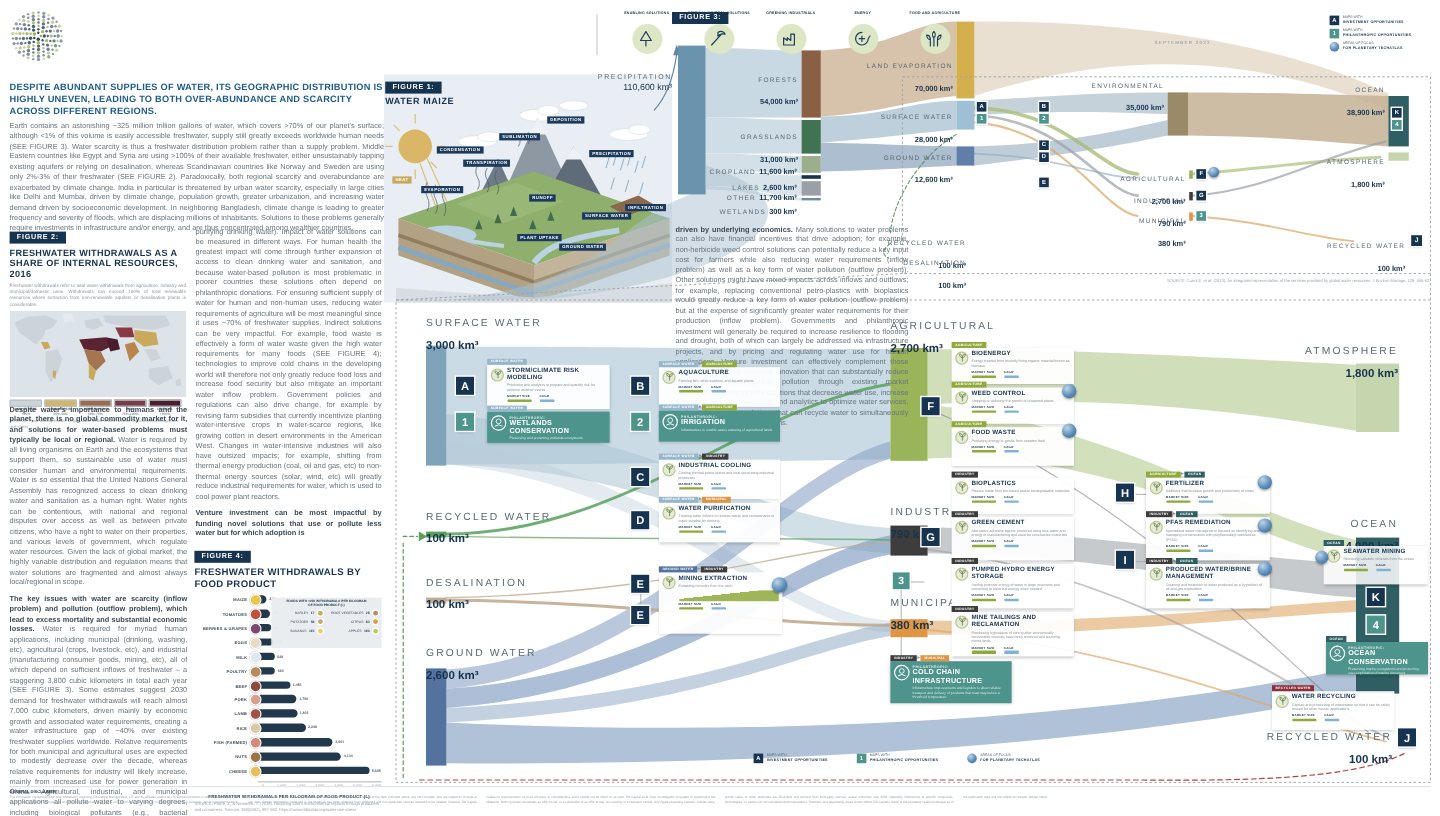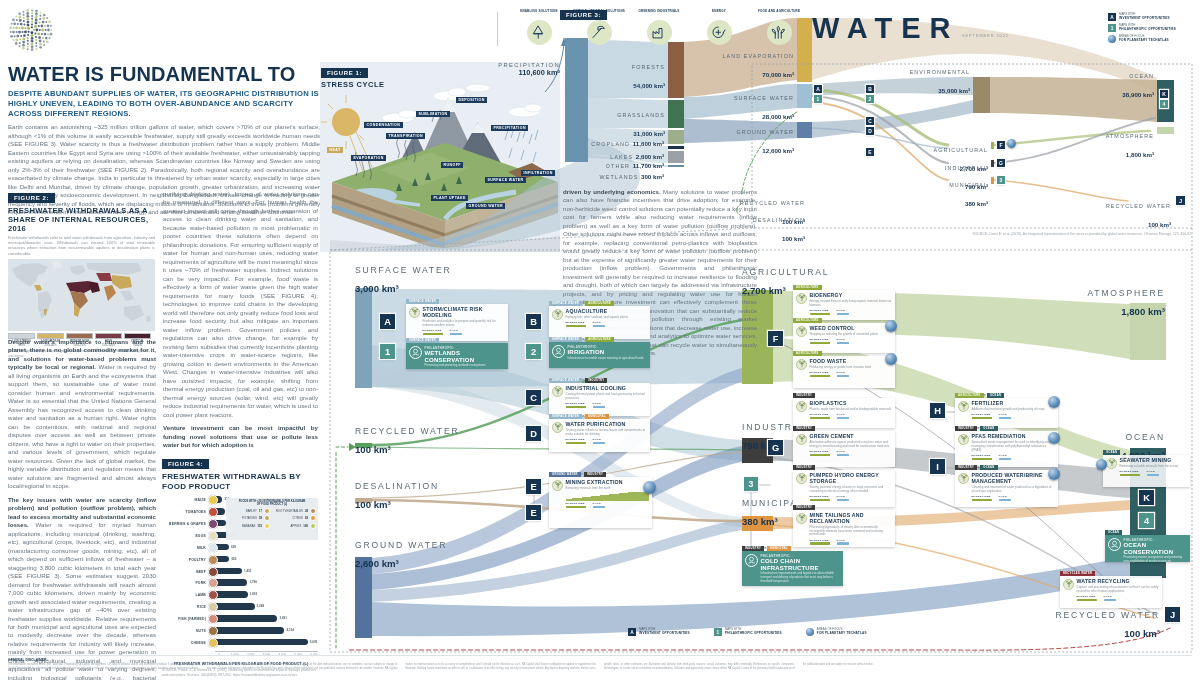--- a/index.html
+++ b/index.html
@@ -377,40 +377,38 @@
       </div>
       <div class="hcat">
         <div class="cl">FOOD AND AGRICULTURE</div>
         <div class="cc">
           <svg width="18" height="18" viewBox="2 2 24 24">
             <path d="M9 21v-7 M13 21v-9 M17 21v-7 M9 14c-2 0-4-2-4-5 3 0 4 2 4 5z M13 12c-2-2-2-5 0-7 2 2 2 5 0 7z M17 14c2 0 4-2 4-5-3 0-4 2-4 5z" fill="none" stroke="#1b3a5c" stroke-width="1.3" stroke-linecap="round" stroke-linejoin="round"></path>
           </svg>
         </div>
       </div>
     </div>
-  <div class="abs" style="left:812px;top:12px;font-size:29px;font-weight:600;color:#16334f;letter-spacing:9px">WATER</div>
   <div class="abs" style="left:962px;top:34px;font-size:3.8px;letter-spacing:1px;color:#8a949c">SEPTEMBER 2022</div>
   <div class="abs" id="header-legend" style="left:1108px;top:13px;width:88px">
       <div class="legend-item">
         <span style="width: 8px; height: 8px; flex: 0 0 auto; display: flex; align-items: center; justify-content: center; font-size: 4.8px; font-weight: 700; color: rgb(255, 255, 255); margin-right: 3px; background: rgb(22, 51, 79);">A</span>
         <div class="lt"><span>MAPS WITH</span><b>INVESTMENT OPPORTUNITIES</b></div>
       </div>
       <div class="legend-item">
         <span style="width: 8px; height: 8px; flex: 0 0 auto; display: flex; align-items: center; justify-content: center; font-size: 4.8px; font-weight: 700; color: rgb(255, 255, 255); margin-right: 3px; background: rgb(77, 148, 140);">1</span>
         <div class="lt"><span>MAPS WITH</span><b>PHILANTHROPIC OPPORTUNITIES</b></div>
       </div>
       <div class="legend-item">
         <span style="width: 8px; height: 8px; flex: 0 0 auto; display: flex; align-items: center; justify-content: center; font-size: 4.8px; font-weight: 700; color: rgb(255, 255, 255); margin-right: 3px; border-radius: 50%; background: radial-gradient(circle at 35% 30%, rgb(188, 214, 234), rgb(92, 140, 184) 55%, rgb(48, 96, 140));"></span>
         <div class="lt"><span>AREAS OF FOCUS</span><b>FOR PLANETARY TECHATLAS</b></div>
       </div>
     </div>
 </header>
 
 <div class="lay" style="left:8px;top:64px;width:312px">
-  <div class="h1">WATER IS FUNDAMENTAL TO</div>
   <div class="subhead" style="margin-top:4px">DESPITE ABUNDANT SUPPLIES OF WATER, ITS GEOGRAPHIC DISTRIBUTION IS HIGHLY UNEVEN, LEADING TO BOTH OVER-ABUNDANCE AND SCARCITY ACROSS DIFFERENT REGIONS.</div>
   <div class="bodytext" style="margin-top:4px">Earth contains an astonishing ~325 million trillion gallons of water, which covers &gt;70% of our planet's surface; although &lt;1% of this volume is easily accessible freshwater, supply still greatly exceeds worldwide human needs (SEE FIGURE 3). Water scarcity is thus a freshwater distribution problem rather than a supply problem. Middle Eastern countries like Egypt and Syria are using &gt;100% of their available freshwater, either unsustainably tapping existing aquifers or relying on desalination, whereas Scandinavian countries like Norway and Sweden are using only 2%-3% of their freshwater (SEE FIGURE 2). Paradoxically, both regional scarcity and overabundance are exacerbated by climate change. India in particular is threatened by urban water scarcity, especially in large cities like Delhi and Mumbai, driven by climate change, population growth, greater urbanization, and increasing water demand driven by socioeconomic development. In neighboring Bangladesh, climate change is leading to greater frequency and severity of floods, which are displacing millions of inhabitants. Solutions to these problems generally require investments in infrastructure and/or energy, and are thus concentrated among wealthier countries.</div>
 </div>
 
 <div class="lay" style="left:8px;top:186px;width:147px">
   <div class="tab" style="position:relative;display:inline-block">FIGURE 2:</div>
   <div class="figtitle" style="margin-top:2px">FRESHWATER WITHDRAWALS AS A SHARE OF INTERNAL RESOURCES, 2016</div>
   <div class="figcap" style="margin-top:2px">Freshwater withdrawals refer to total water withdrawals from agriculture, industry and municipal/domestic uses. Withdrawals can exceed 100% of total renewable resources where extraction from non-renewable aquifers or desalination plants is considerable.</div>
   <svg width="147" height="72" viewBox="0 0 147 72" style="margin-top:3px">
     <rect width="147" height="72" fill="#dce4ea"></rect>
@@ -469,24 +467,24 @@
 </div>
 <div class="lay bodytext" style="left:163px;top:190px;width:155px">
   <p><span>purifying drinking water). Impact of water solutions can be measured in different ways. For human health the greatest impact will come through further expansion of access to clean drinking water and sanitation, and because water-based pollution is most problematic in poorer countries these solutions often depend on philanthropic donations. For ensuring sufficient supply of water for human and non-human uses, reducing water requirements of agriculture will be most meaningful since it uses ~70% of freshwater supplies. Indirect solutions can be very impactful. For example, food waste is effectively a form of water waste given the high water requirements for many foods (SEE FIGURE 4); technologies to improve cold chains in the developing world will therefore not only greatly reduce food loss and increase food security but also mitigate an important water inflow problem. Government policies and regulations can also drive change, for example by revising farm subsidies that currently incentivize planting water-intensive crops in water-scarce regions, like growing cotton in desert environments in the American West. Changes in water-intensive industries will also have outsized impacts; for example, shifting from thermal energy production (coal, oil and gas, etc) to non-thermal energy sources (solar, wind, etc) will greatly reduce industrial requirements for water, which is used to cool power plant reactors.</span></p>
   <p><b>Venture investment can be most impactful by funding novel solutions that use or pollute less water but for which adoption is</b></p>
 </div>
 <div class="lay bodytext" style="left:563px;top:188px;width:194px">
   <p><b>driven by underlying economics.</b> <span>Many solutions to water problems can also have financial incentives that drive adoption; for example, non-herbicide weed control solutions can potentially reduce a key input cost for farmers while also reducing water requirements (inflow problem) as well as a key form of water pollution (outflow problem). Other solutions might have mixed impacts across inflows and outflows; for example, replacing conventional petro-plastics with bioplastics would greatly reduce a key form of water pollution (outflow problem) but at the expense of significantly greater water requirements for their production (inflow problem). Governments and philanthropic investment will generally be required to increase resilience to flooding and drought, both of which can largely be addressed via infrastructure projects, and by pricing and regulating water use for human applications. Venture investment can effectively complement those solutions by driving technical innovation that can substantially reduce resource demands and/or pollution through existing market mechanisms; these include solutions that decrease water use, increase efficiency, leverage prediction and analytics to optimize water services, and employ existing solutions that can recycle water to simultaneously solve inflow and outflow problems.</span></p>
 </div>
 
 <div class="tab" style="left:321px;top:68px">FIGURE 1:</div>
-<div class="lay" style="left:321px;top:80px;font-size:7.5px;font-weight:800;color:#16334f;letter-spacing:.5px">STRESS CYCLE</div>
+<div class="lay" style="left:321px;top:80px;font-size:7.5px;font-weight:800;color:#16334f;letter-spacing:.5px">WATER MAIZE</div>
 <div class="lay" style="left:468px;top:62px;width:92px;text-align:right">
   <div style="font-size:5.8px;letter-spacing:1.4px;color:#5a6a74">PRECIPITATION</div>
-  <div style="font-size:7.4px;font-weight:700;color:#16334f">110,600 km³</div>
+  <div style="font-size:7.4px;font-weight:400;color:#16334f">110,600 km³</div>
 </div>
 <div id="fig1-chips">
     <div class="chip" style="left: 327px; top: 147px; background: rgb(201, 169, 92);">HEAT</div>
     <div class="chip" style="left: 351px; top: 155px;">EVAPORATION</div>
     <div class="chip" style="left: 364px; top: 122px;">CONDENSATION</div>
     <div class="chip" style="left: 386px; top: 133px;">TRANSPIRATION</div>
     <div class="chip" style="left: 416px; top: 111px;">SUBLIMATION</div>
     <div class="chip" style="left: 456px; top: 97px;">DEPOSITION</div>
     <div class="chip" style="left: 491px; top: 125px;">PRECIPITATION</div>
     <div class="chip" style="left: 441px; top: 162px;">RUNOFF</div>

